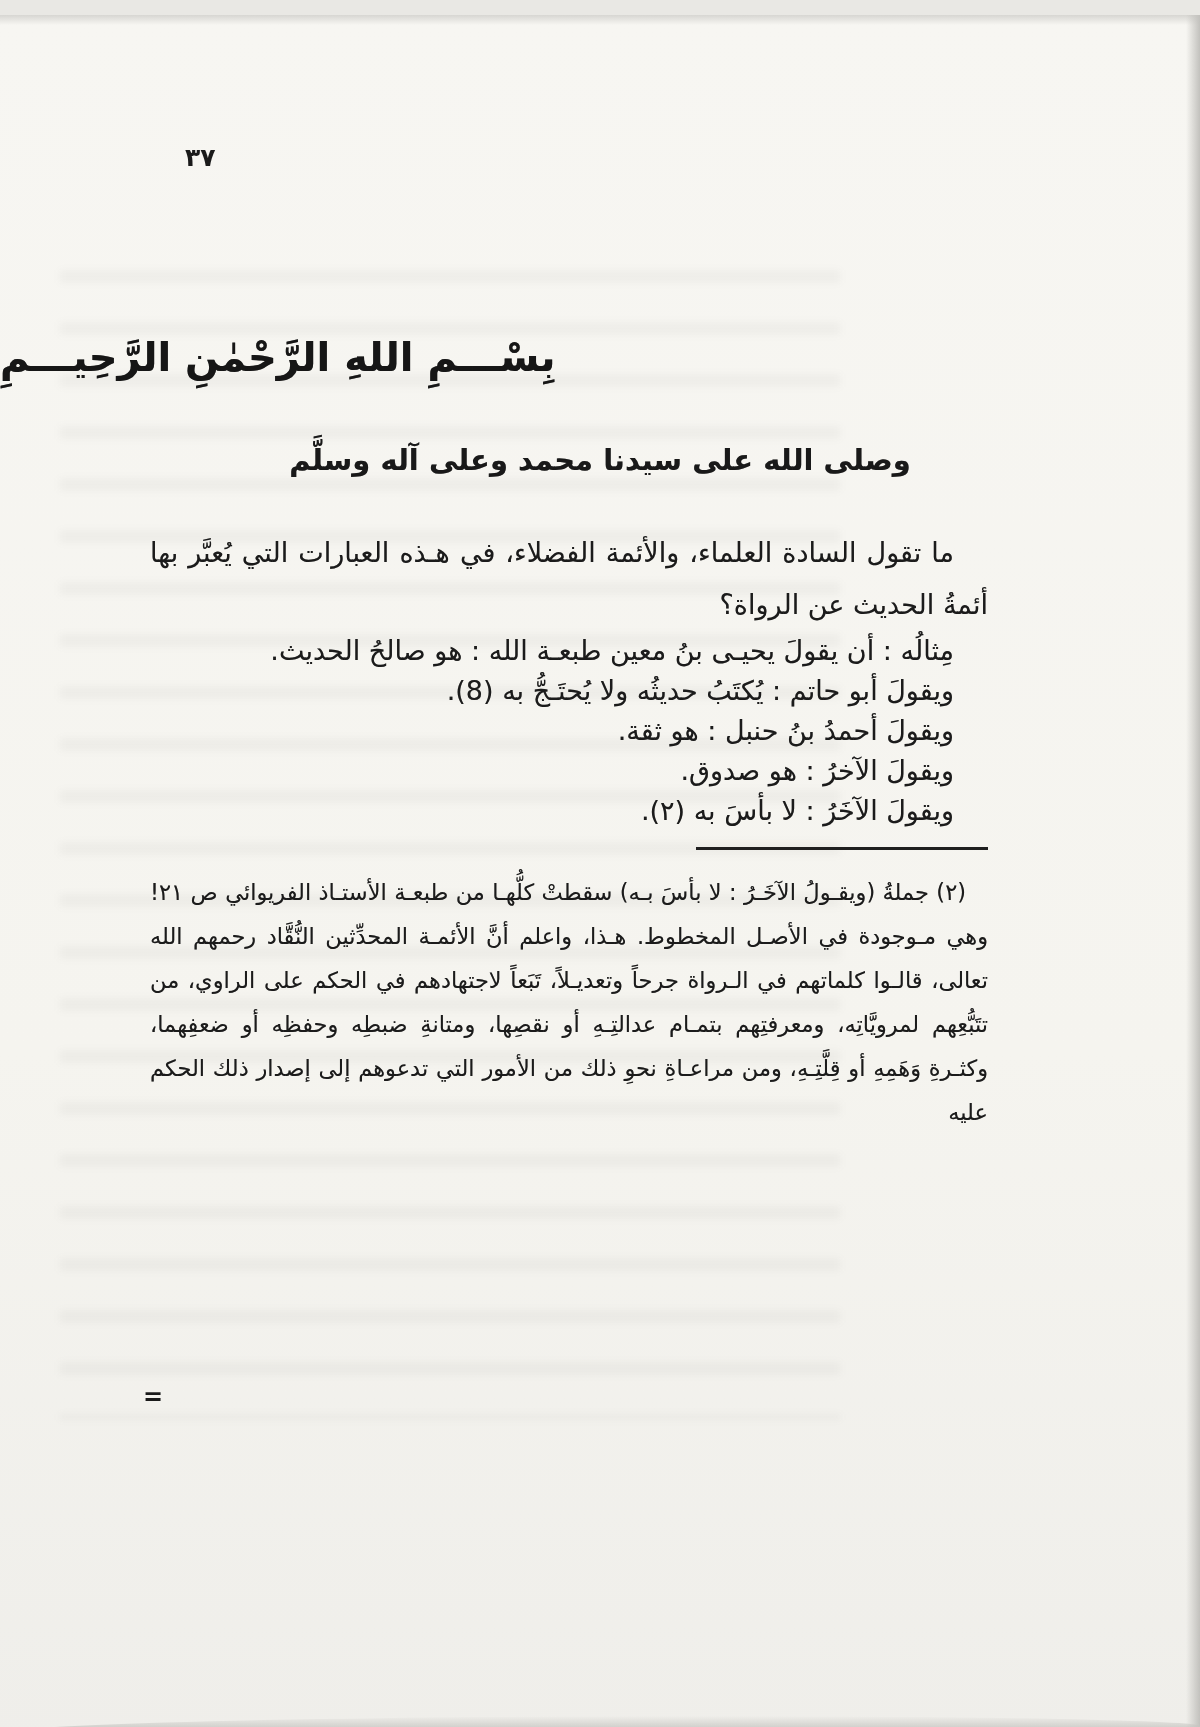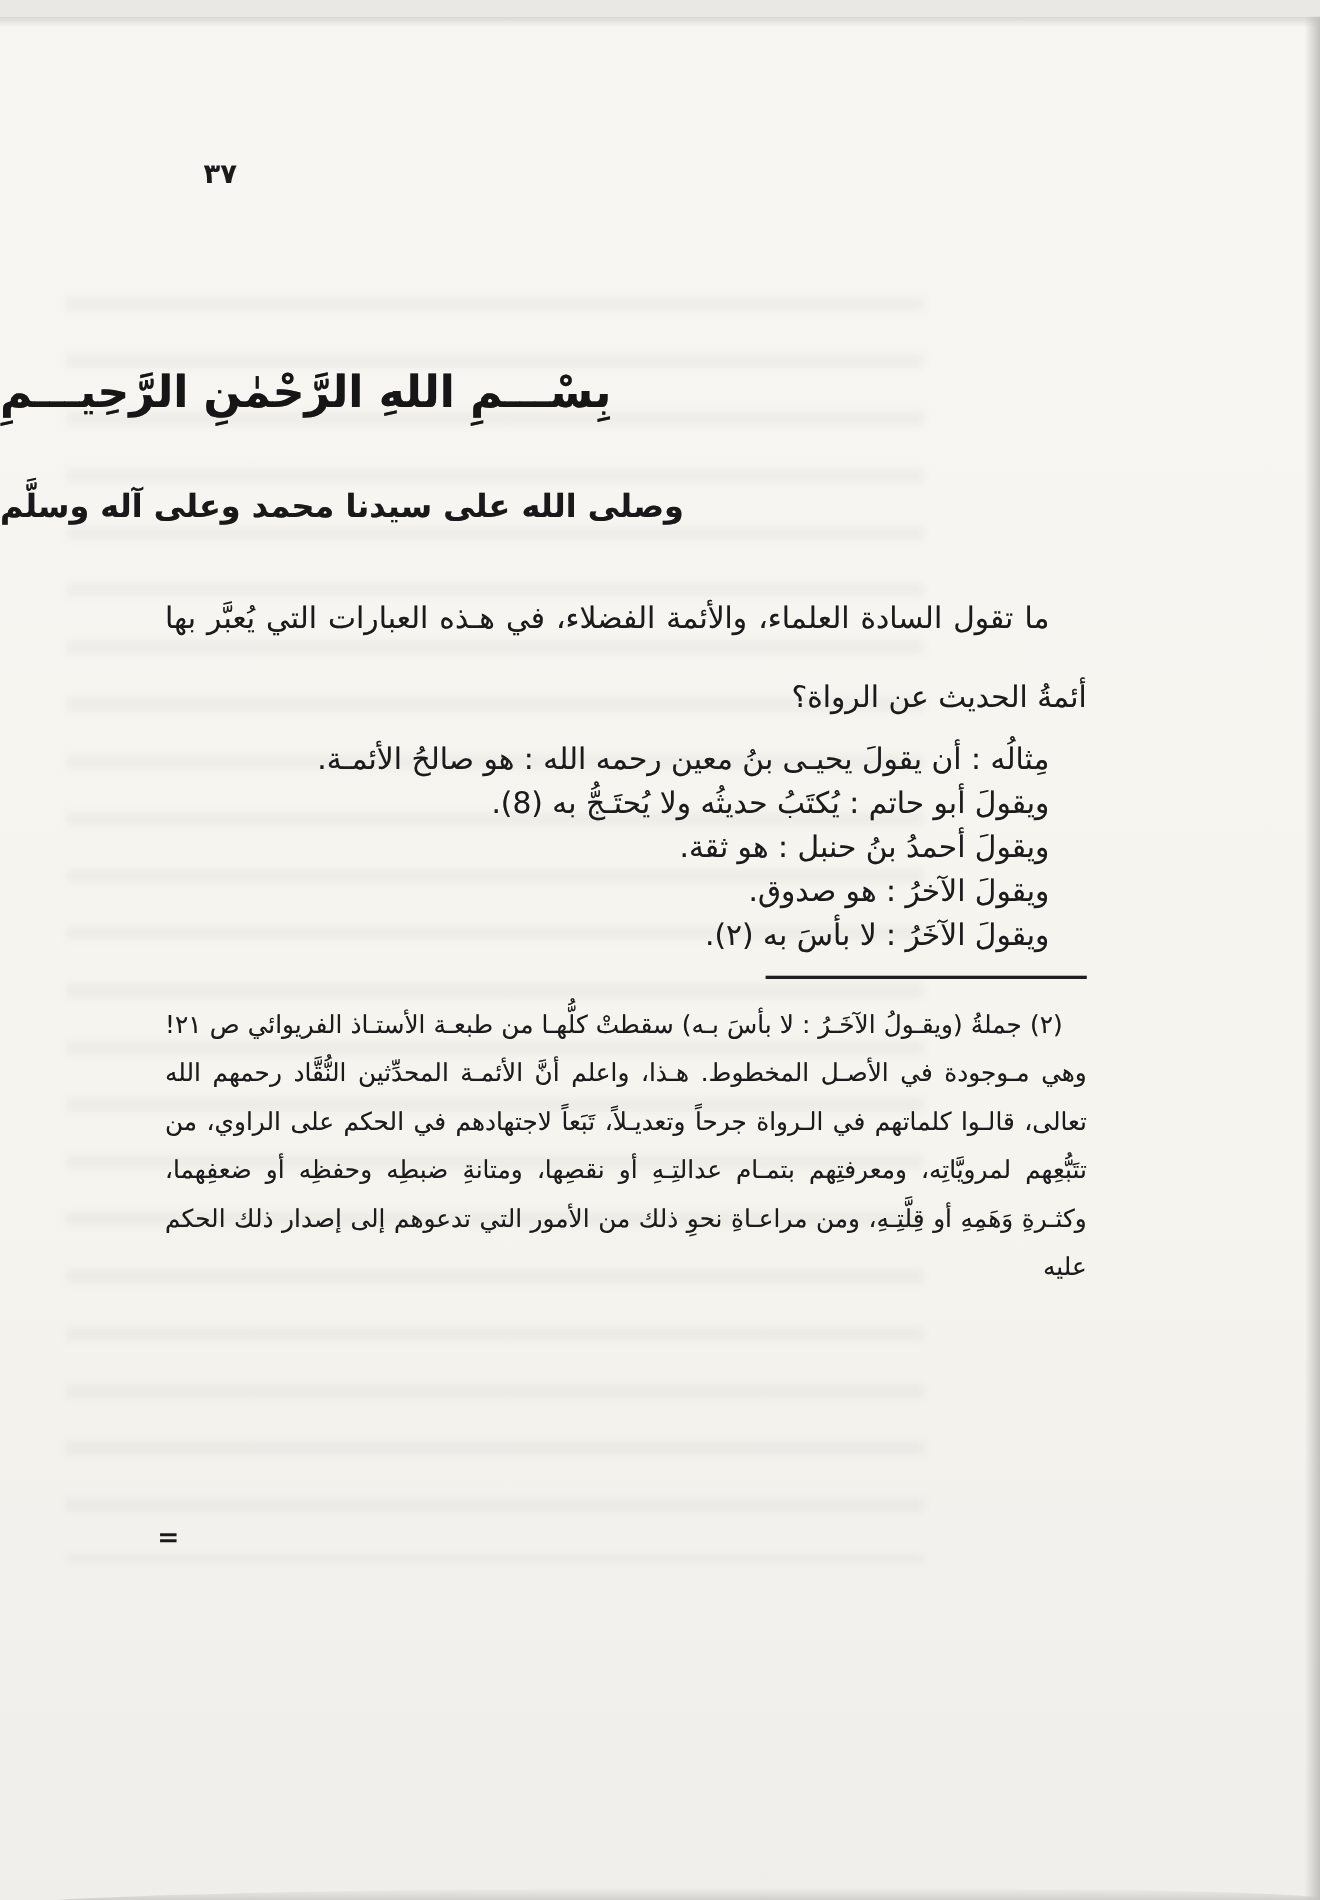--- a/index.html
+++ b/index.html
@@ -78,21 +78,21 @@
     font-weight: bold;
     color: #161616;
     text-shadow: 0 0 0.6px rgba(0,0,0,0.55);
   }
 
   .salutation {
     position: absolute;
     top: 428px;
     left: 0;
     width: 100%;
-    text-align: left;
+    text-align: center;
     font-size: 29px;
     font-weight: 600;
     color: #191919;
     text-shadow: 0 0 0.4px rgba(0,0,0,0.4);
   }
 
   .content {
     position: absolute;
     top: 512px;
     right: 212px;
@@ -101,21 +101,21 @@
     text-align: justify;
     text-justify: inter-word;
     color: #1b1b1b;
     text-shadow: 0 0 0.4px rgba(0,0,0,0.35);
   }
   .content p {
     margin: 0;
   }
   .question {
     font-size: 27px;
-    line-height: 72px;
+    line-height: 52px;
     text-indent: 34px;
     margin-bottom: 14px;
   }
   .statement {
     font-size: 27px;
     line-height: 40px;
     text-indent: 34px;
     margin-bottom: 22px;
     text-align: right;
   }
@@ -154,21 +154,21 @@
   <div class="page-number">٣٧</div>
 
   <div class="basmala">بِسْـــمِ اللهِ الرَّحْمٰنِ الرَّحِيـــمِ</div>
 
   <div class="salutation">وصلى الله على سيدنا محمد وعلى آله وسلَّم</div>
 
   <div class="content">
 
     <p class="question">ما تقول السادة العلماء، والأئمة الفضلاء، في هـذه العبارات التي يُعبَّر بها أئمةُ الحديث عن الرواة؟</p>
 
-    <p class="statement">مِثالُه : أن يقولَ يحيـى بنُ معين رحمه الله : هو صالحُ الأئمـة.</p>
+    <p class="statement">مِثالُه : أن يقولَ يحيـى بنُ معين طبعـة الله : هو صالحُ الحديث.</p>
 
     <p class="statement">ويقولَ أبو حاتم : يُكتَبُ حديثُه ولا يُحتَـجُّ به (8).</p>
 
     <p class="statement">ويقولَ أحمدُ بنُ حنبل : هو ثقة.</p>
 
     <p class="statement">ويقولَ الآخرُ : هو صدوق.</p>
 
     <p class="statement">ويقولَ الآخَرُ : لا بأسَ به (٢).</p>
 
     <div class="footnote-separator"></div>

